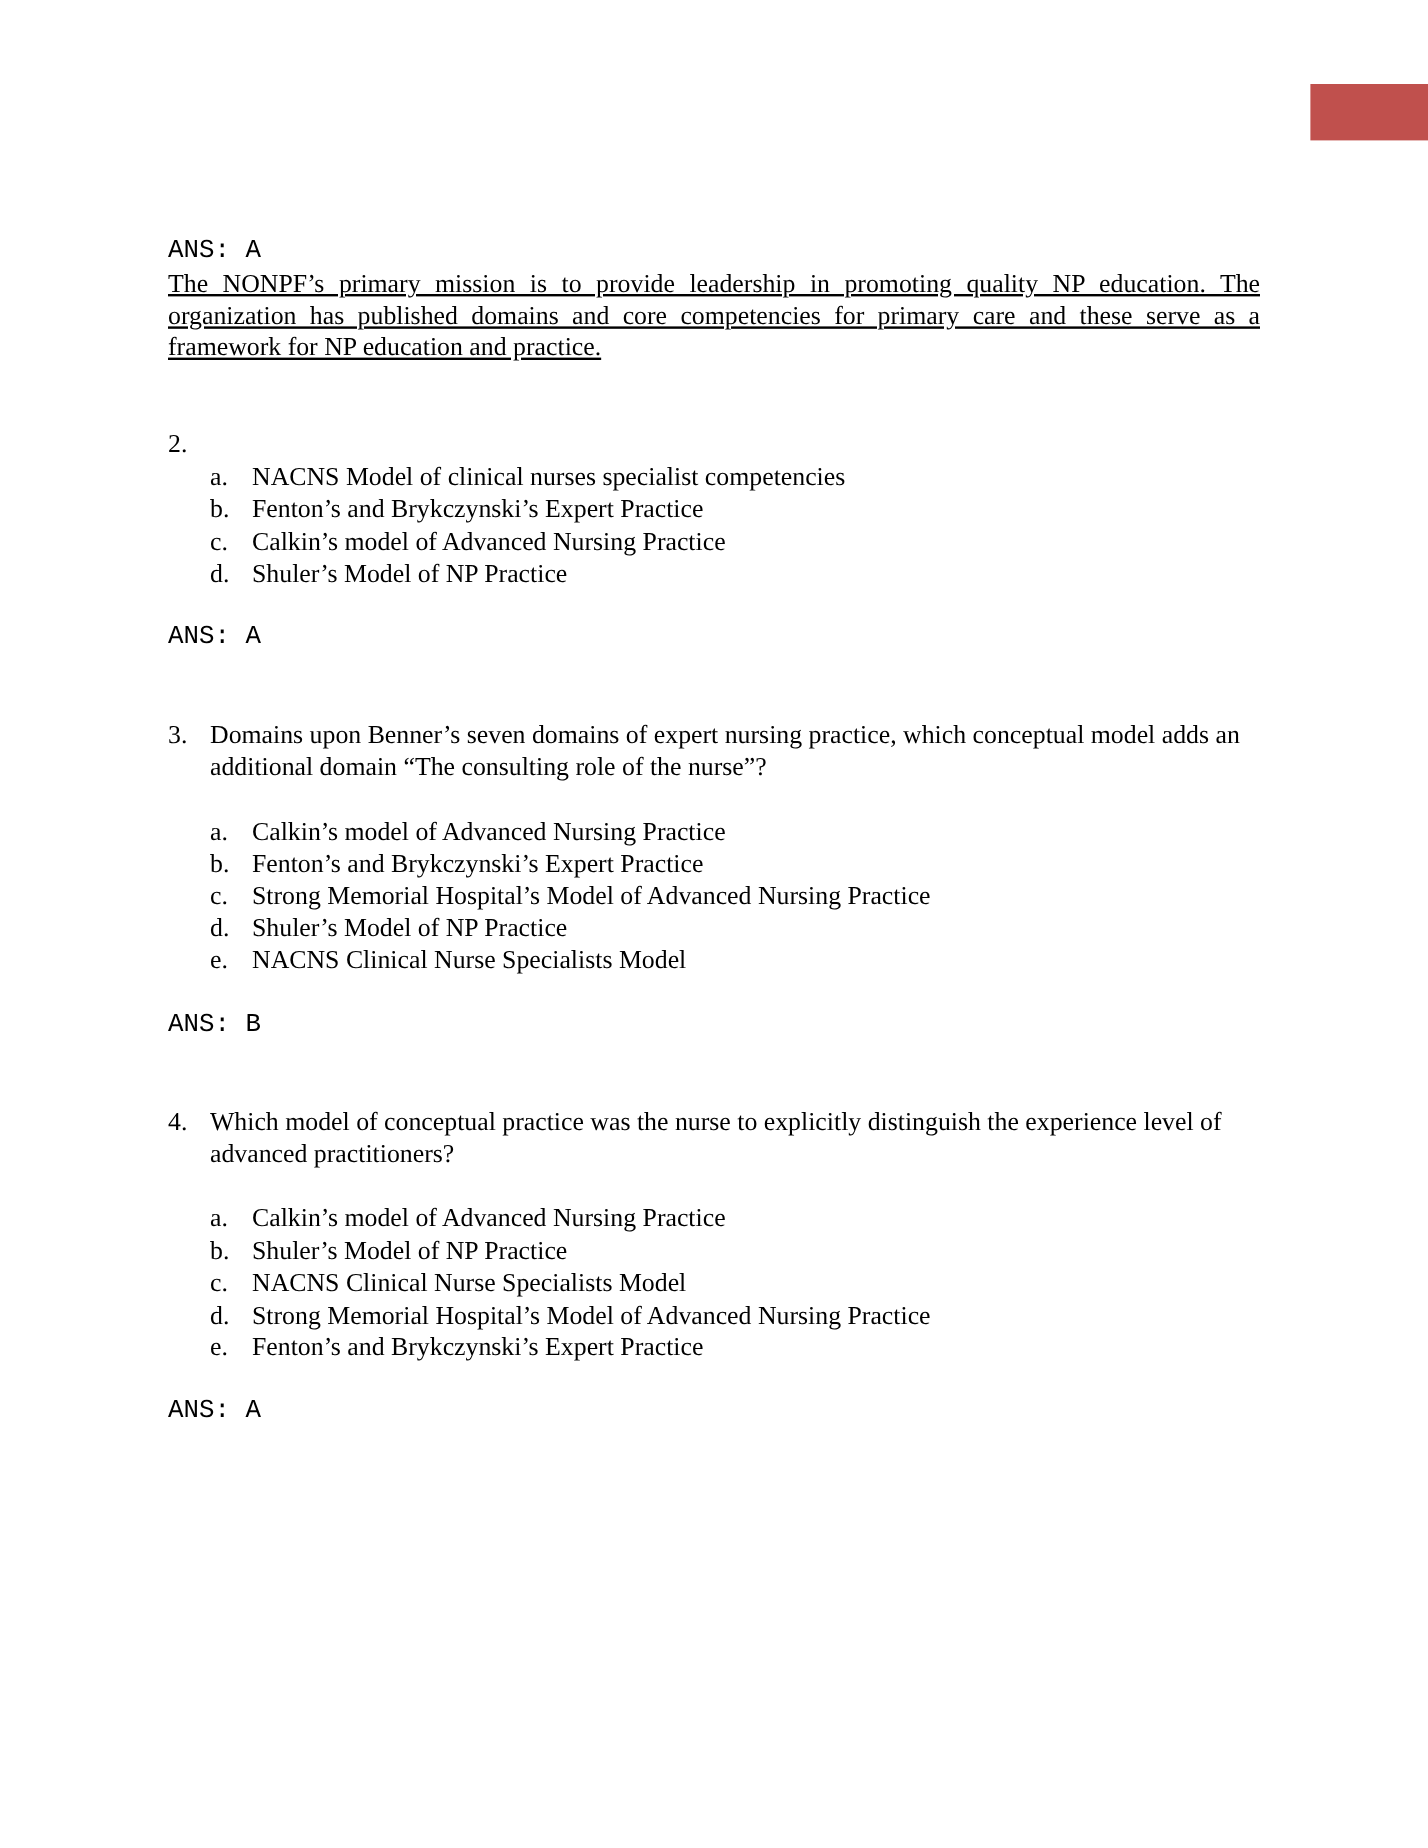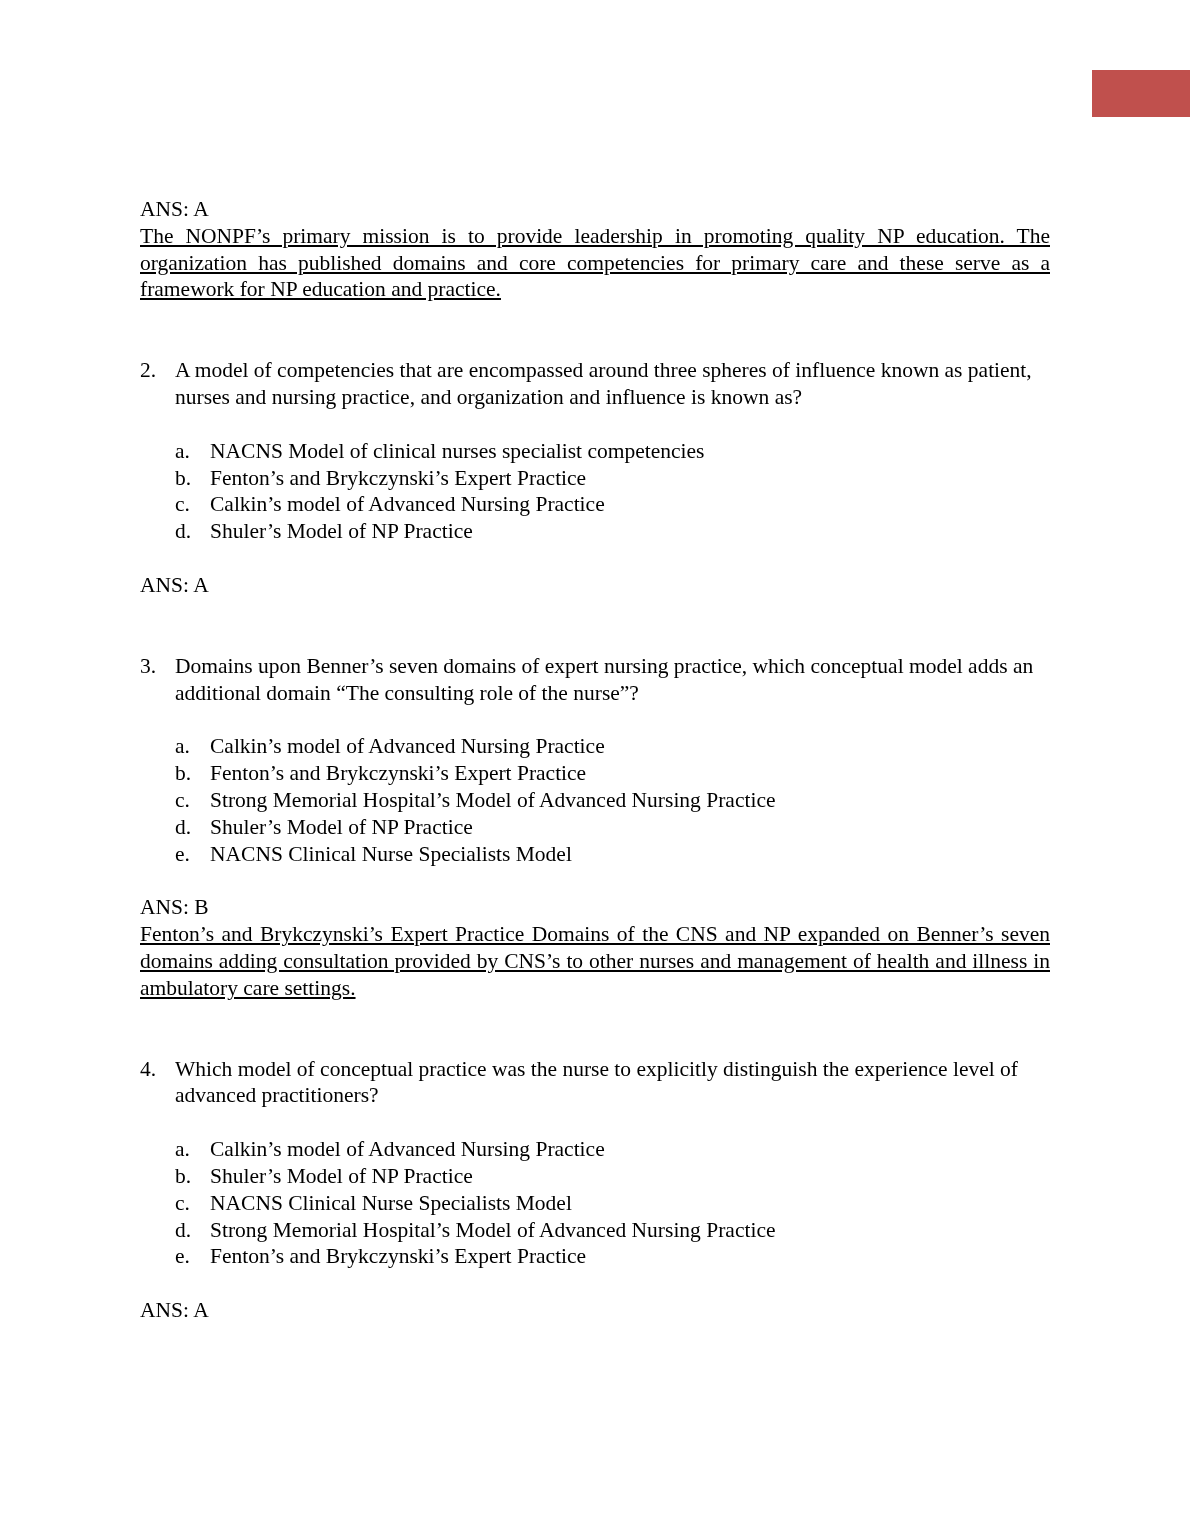--- a/index.html
+++ b/index.html
@@ -1,20 +1,20 @@
 <!DOCTYPE html>
 <html><head>
 <meta charset="utf-8">
 <style>
   html, body { margin: 0; padding: 0; background: #ffffff; }
   body { width: 1190px; height: 1540px; position: relative; overflow: hidden;
          font-family: "Liberation Serif", "DejaVu Serif", serif; color: #000; }
   .tab { position: absolute; left: 1092px; top: 70px; width: 98px; height: 47px; background: #C0504D; }
   .page { position: absolute; left: 140px; top: 196px; width: 910px; font-size: 21.5px; line-height: 26.8px; }
-  .ans { margin: 0; }
+  .ans { margin: 0; font-family: Liberation Mono, monospace; }
   .expl { margin: 0; text-align: justify; text-decoration: underline; }
   .q { position: relative; padding-left: 35px; margin: 0; }
   .qnum { position: absolute; left: 0; top: 0; }
   .opts { list-style: none; margin: 0; padding: 0; }
   .opt { position: relative; padding-left: 70px; }
   .opt-letter { position: absolute; left: 35px; }
   .gap-ans-q { height: 54px; }
   .gap-q-opts { height: 27px; }
   .gap-opts-ans { height: 27px; }
 </style>
@@ -28,21 +28,20 @@
   <div>
     <p class="ans">ANS:  A</p>
     <p class="expl">The NONPF’s primary mission is to provide leadership in promoting quality NP education. The organization has published domains and core competencies for primary care and these serve as a framework for NP education and practice.</p>
   </div>
 
   <div class="gap-ans-q"></div>
 
   <div>
     <p class="q">
       <span class="qnum">2.</span>
-      <span>A model of competencies that are encompassed around three spheres of influence known as patient, nurses and nursing practice, and organization and influence is known as?</span>
     </p>
     <div class="gap-q-opts"></div>
     <ul class="opts">
       <li class="opt"><span class="opt-letter">a.</span><span>NACNS Model of clinical nurses specialist competencies</span></li>
       <li class="opt"><span class="opt-letter">b.</span><span>Fenton’s and Brykczynski’s Expert Practice</span></li>
       <li class="opt"><span class="opt-letter">c.</span><span>Calkin’s model of Advanced Nursing Practice</span></li>
       <li class="opt"><span class="opt-letter">d.</span><span>Shuler’s Model of NP Practice</span></li>
     </ul>
     <div class="gap-opts-ans"></div>
     <p class="ans">ANS:  A</p>
@@ -58,21 +57,20 @@
     <div class="gap-q-opts"></div>
     <ul class="opts">
       <li class="opt"><span class="opt-letter">a.</span><span>Calkin’s model of Advanced Nursing Practice</span></li>
       <li class="opt"><span class="opt-letter">b.</span><span>Fenton’s and Brykczynski’s Expert Practice</span></li>
       <li class="opt"><span class="opt-letter">c.</span><span>Strong Memorial Hospital’s Model of Advanced Nursing Practice</span></li>
       <li class="opt"><span class="opt-letter">d.</span><span>Shuler’s Model of NP Practice</span></li>
       <li class="opt"><span class="opt-letter">e.</span><span>NACNS Clinical Nurse Specialists Model</span></li>
     </ul>
     <div class="gap-opts-ans"></div>
     <p class="ans">ANS:  B</p>
-    <p class="expl">Fenton’s and Brykczynski’s Expert Practice Domains of the CNS and NP expanded on Benner’s seven domains adding consultation provided by CNS’s to other nurses and management of health and illness in ambulatory care settings.</p>
   </div>
 
   <div class="gap-ans-q"></div>
 
   <div>
     <p class="q">
       <span class="qnum">4.</span>
       <span>Which model of conceptual practice was the nurse to explicitly distinguish the experience level of advanced practitioners?</span>
     </p>
     <div class="gap-q-opts"></div>

